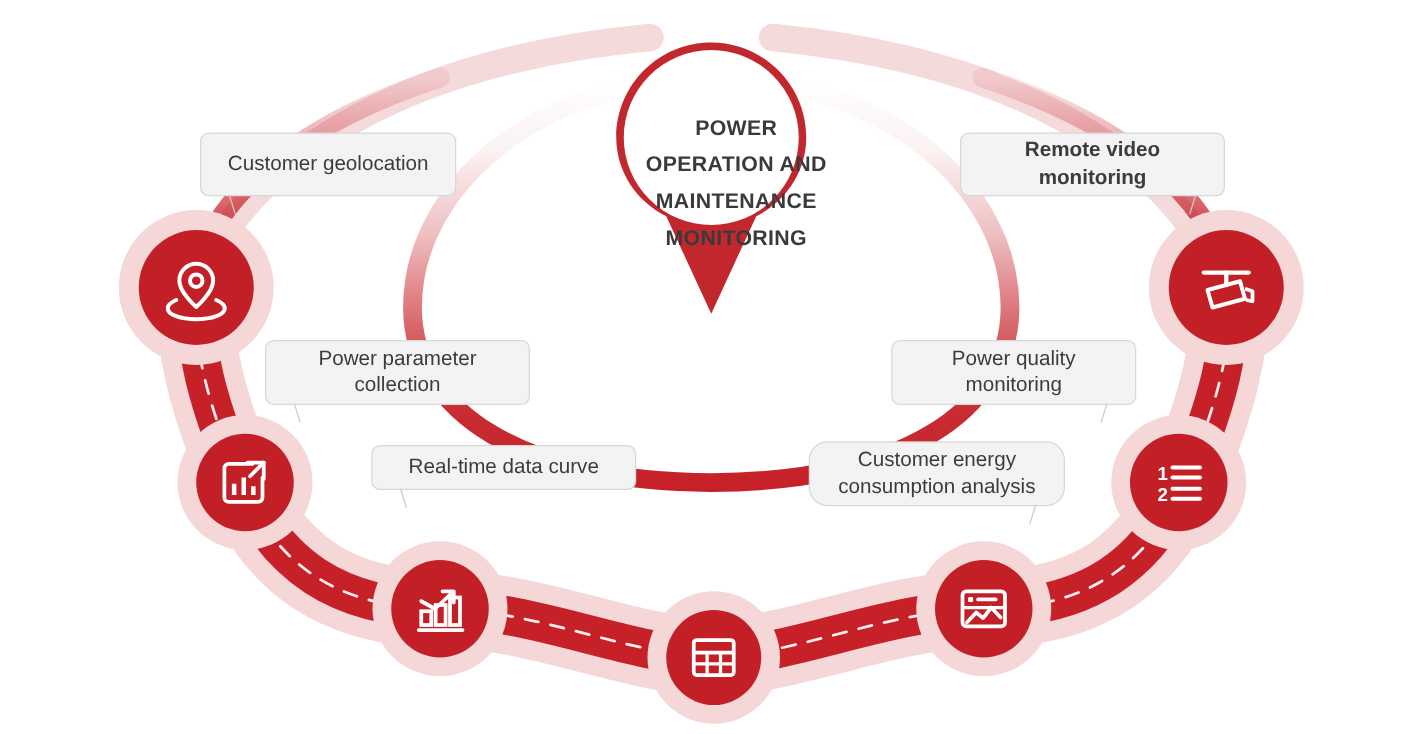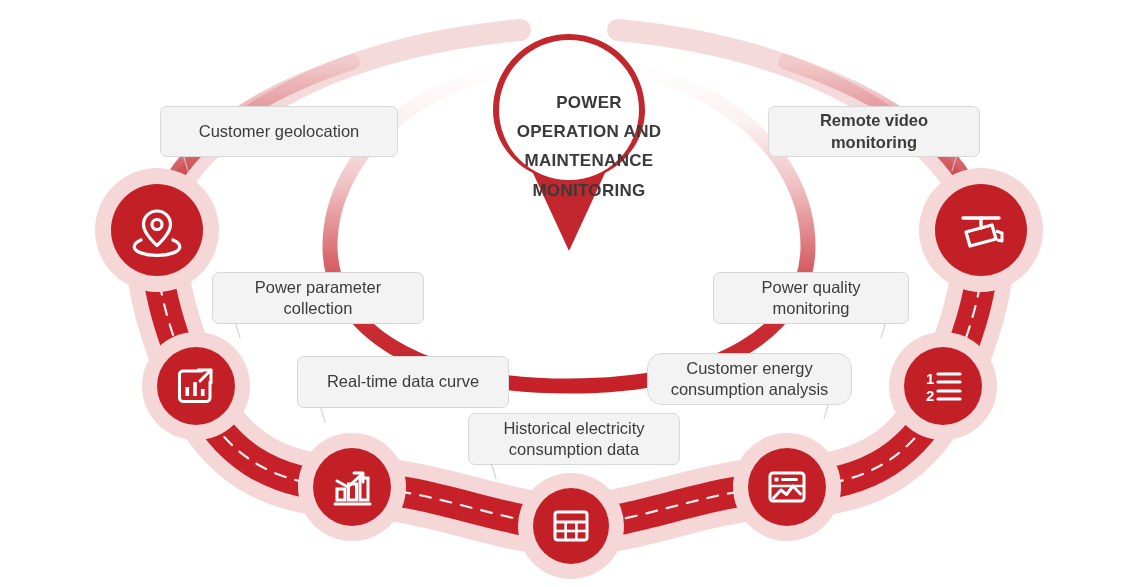--- a/index.html
+++ b/index.html
@@ -204,51 +204,46 @@
   <div id="center-pin">
     <svg width="172" height="235" viewBox="0 0 172 235">
       <path d="M86 9 C 44 9, 10 43, 10 85 C 10 112, 26 136, 50 148 L 86 226 L 122 148 C 146 136, 162 112, 162 85 C 162 43, 128 9, 86 9 Z" fill="#c1272d"></path>
       <circle cx="86" cy="85" r="70" fill="#ffffff"></circle>
     </svg>
     <div class="pin-text">POWER OPERATION
 AND MAINTENANCE
 MONITORING</div>
   </div>
 
-  <div class="label-box" style="left:160px;top:106px;width:238px;height:51px;">
+  <div class="label-box" style="left:160px;top:106px;width:205px;height:51px;">
     <span class="txt">Customer geolocation</span>
     <span class="tail tail-left"></span>
   </div>
 
   <div class="label-box" style="left:768px;top:106px;width:212px;height:51px;font-weight:bold;">
     <span class="txt">Remote video monitoring</span>
     <span class="tail tail-right"></span>
   </div>
 
   <div class="label-box" style="left:212px;top:272px;width:212px;height:52px;">
     <span class="txt">Power parameter
 collection</span>
     <span class="tail tail-left"></span>
   </div>
 
   <div class="label-box" style="left:713px;top:272px;width:196px;height:52px;">
     <span class="txt">Power quality monitoring</span>
     <span class="tail tail-right"></span>
   </div>
 
-  <div class="label-box" style="left:297px;top:356px;width:212px;height:52px;">
+  <div class="label-box" style="left:297px;top:356px;width:212px;height:36px;">
     <span class="txt">Real-time data curve</span>
     <span class="tail tail-left"></span>
   </div>
 
   <div class="label-box" style="left:647px;top:353px;width:205px;height:52px;border-radius:15px;">
     <span class="txt">Customer energy
 consumption analysis</span>
     <span class="tail tail-right"></span>
   </div>
 
-  <div class="label-box" style="left:468px;top:413px;width:212px;height:52px;">
-    <span class="txt">Historical electricity
-consumption data</span>
-    <span class="tail tail-left"></span>
-  </div>
 
 </div>
 
 </body></html>

